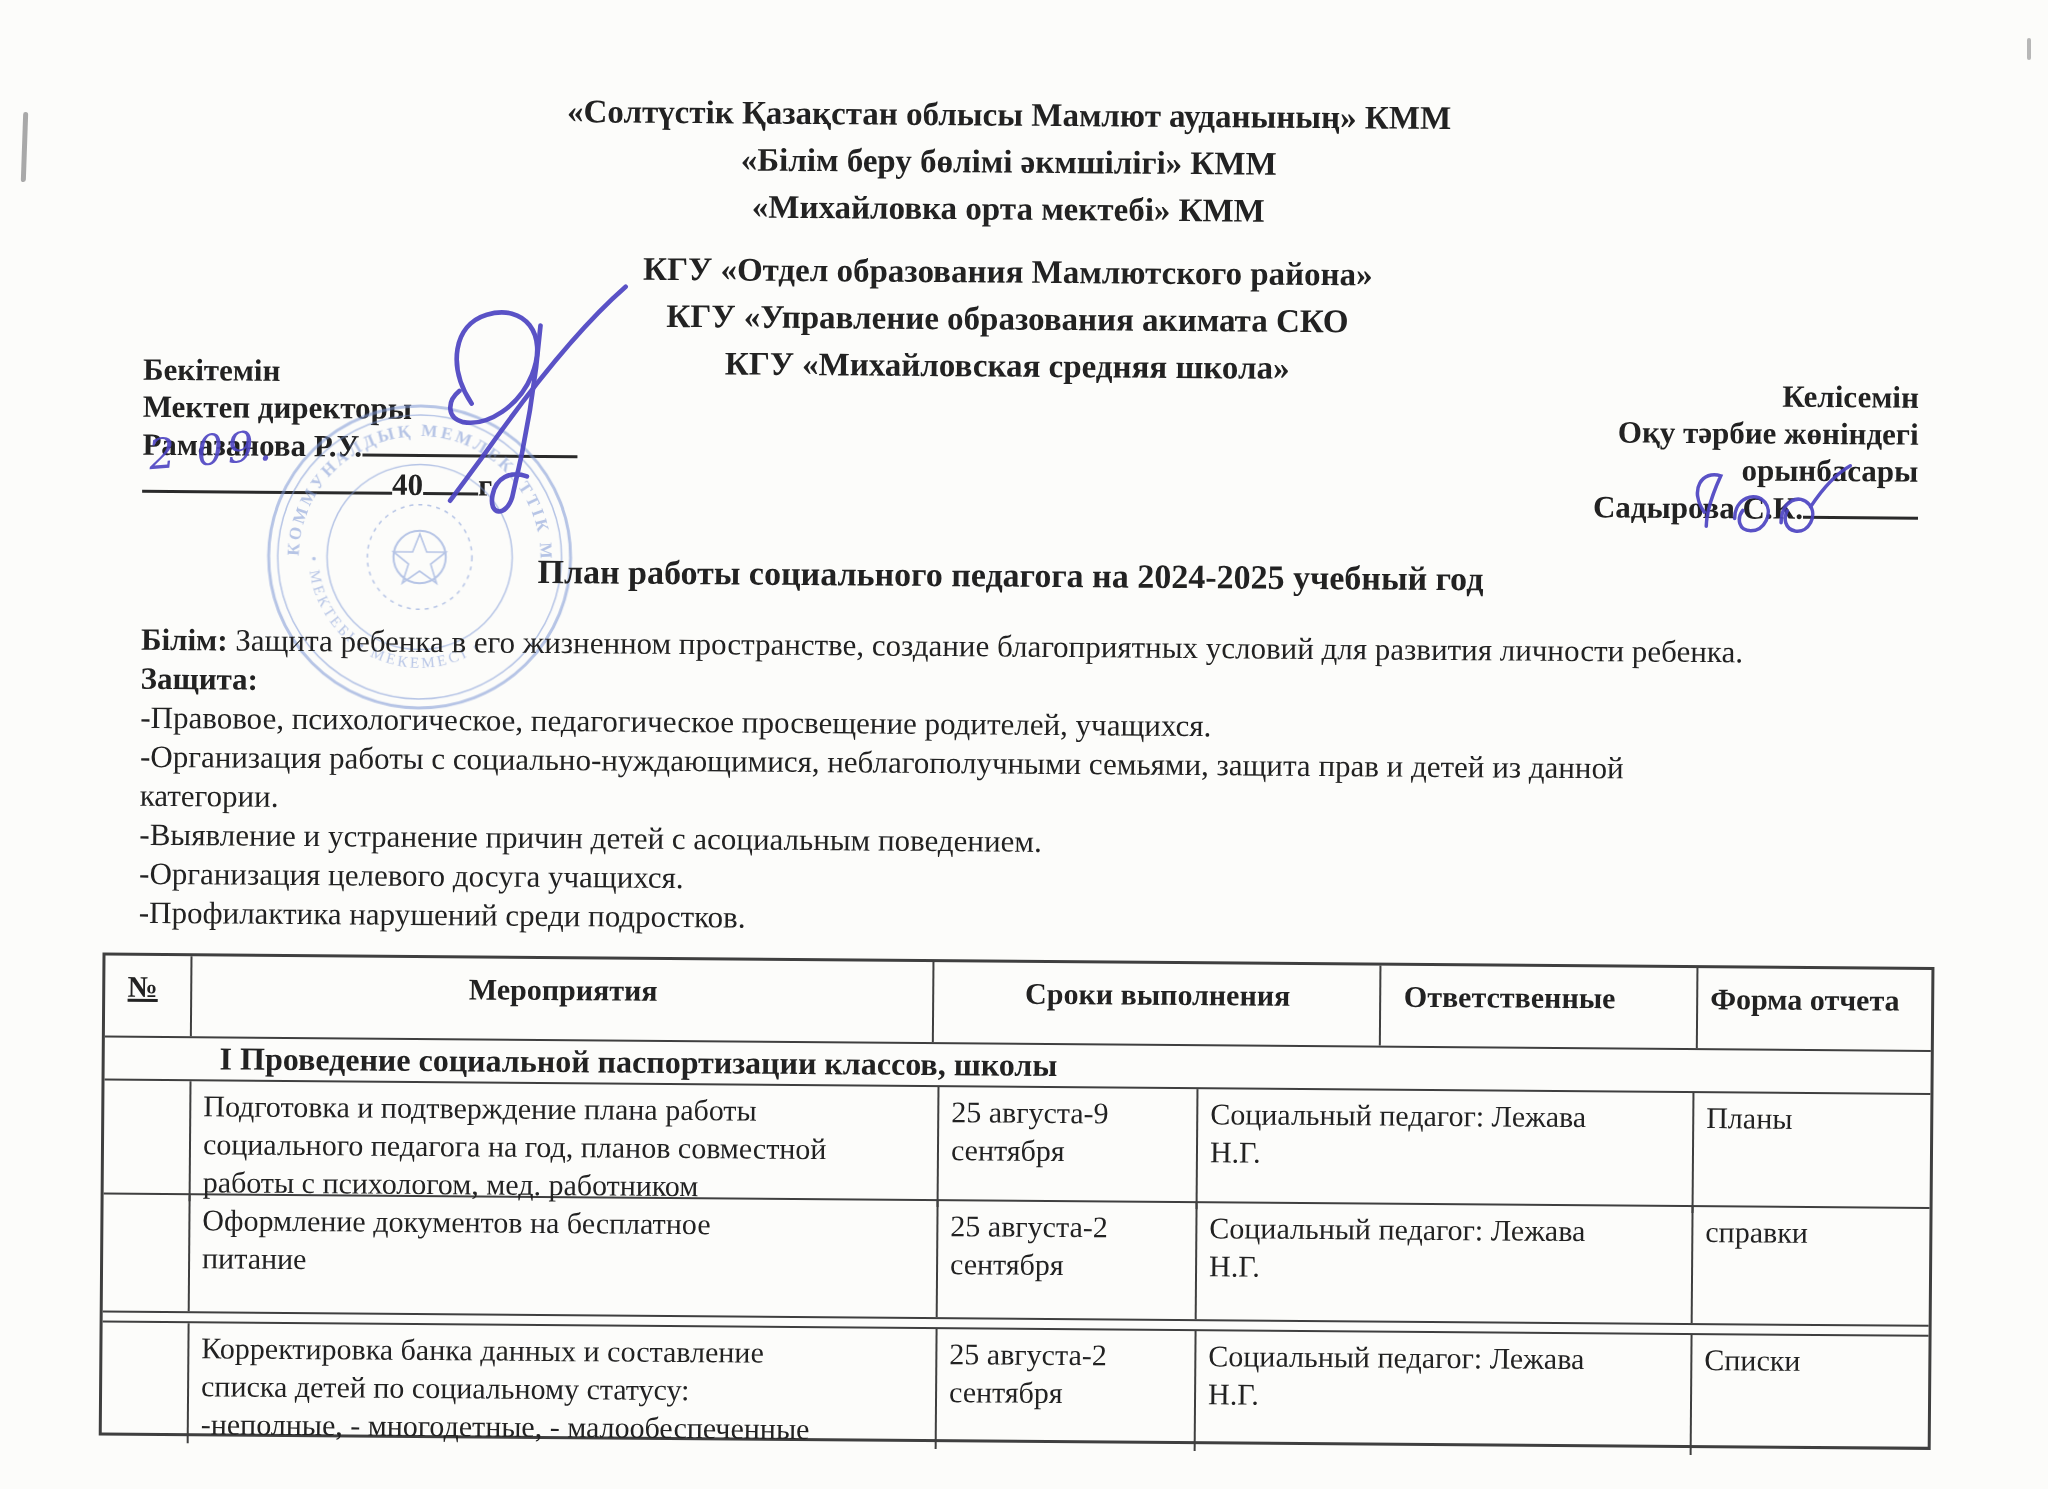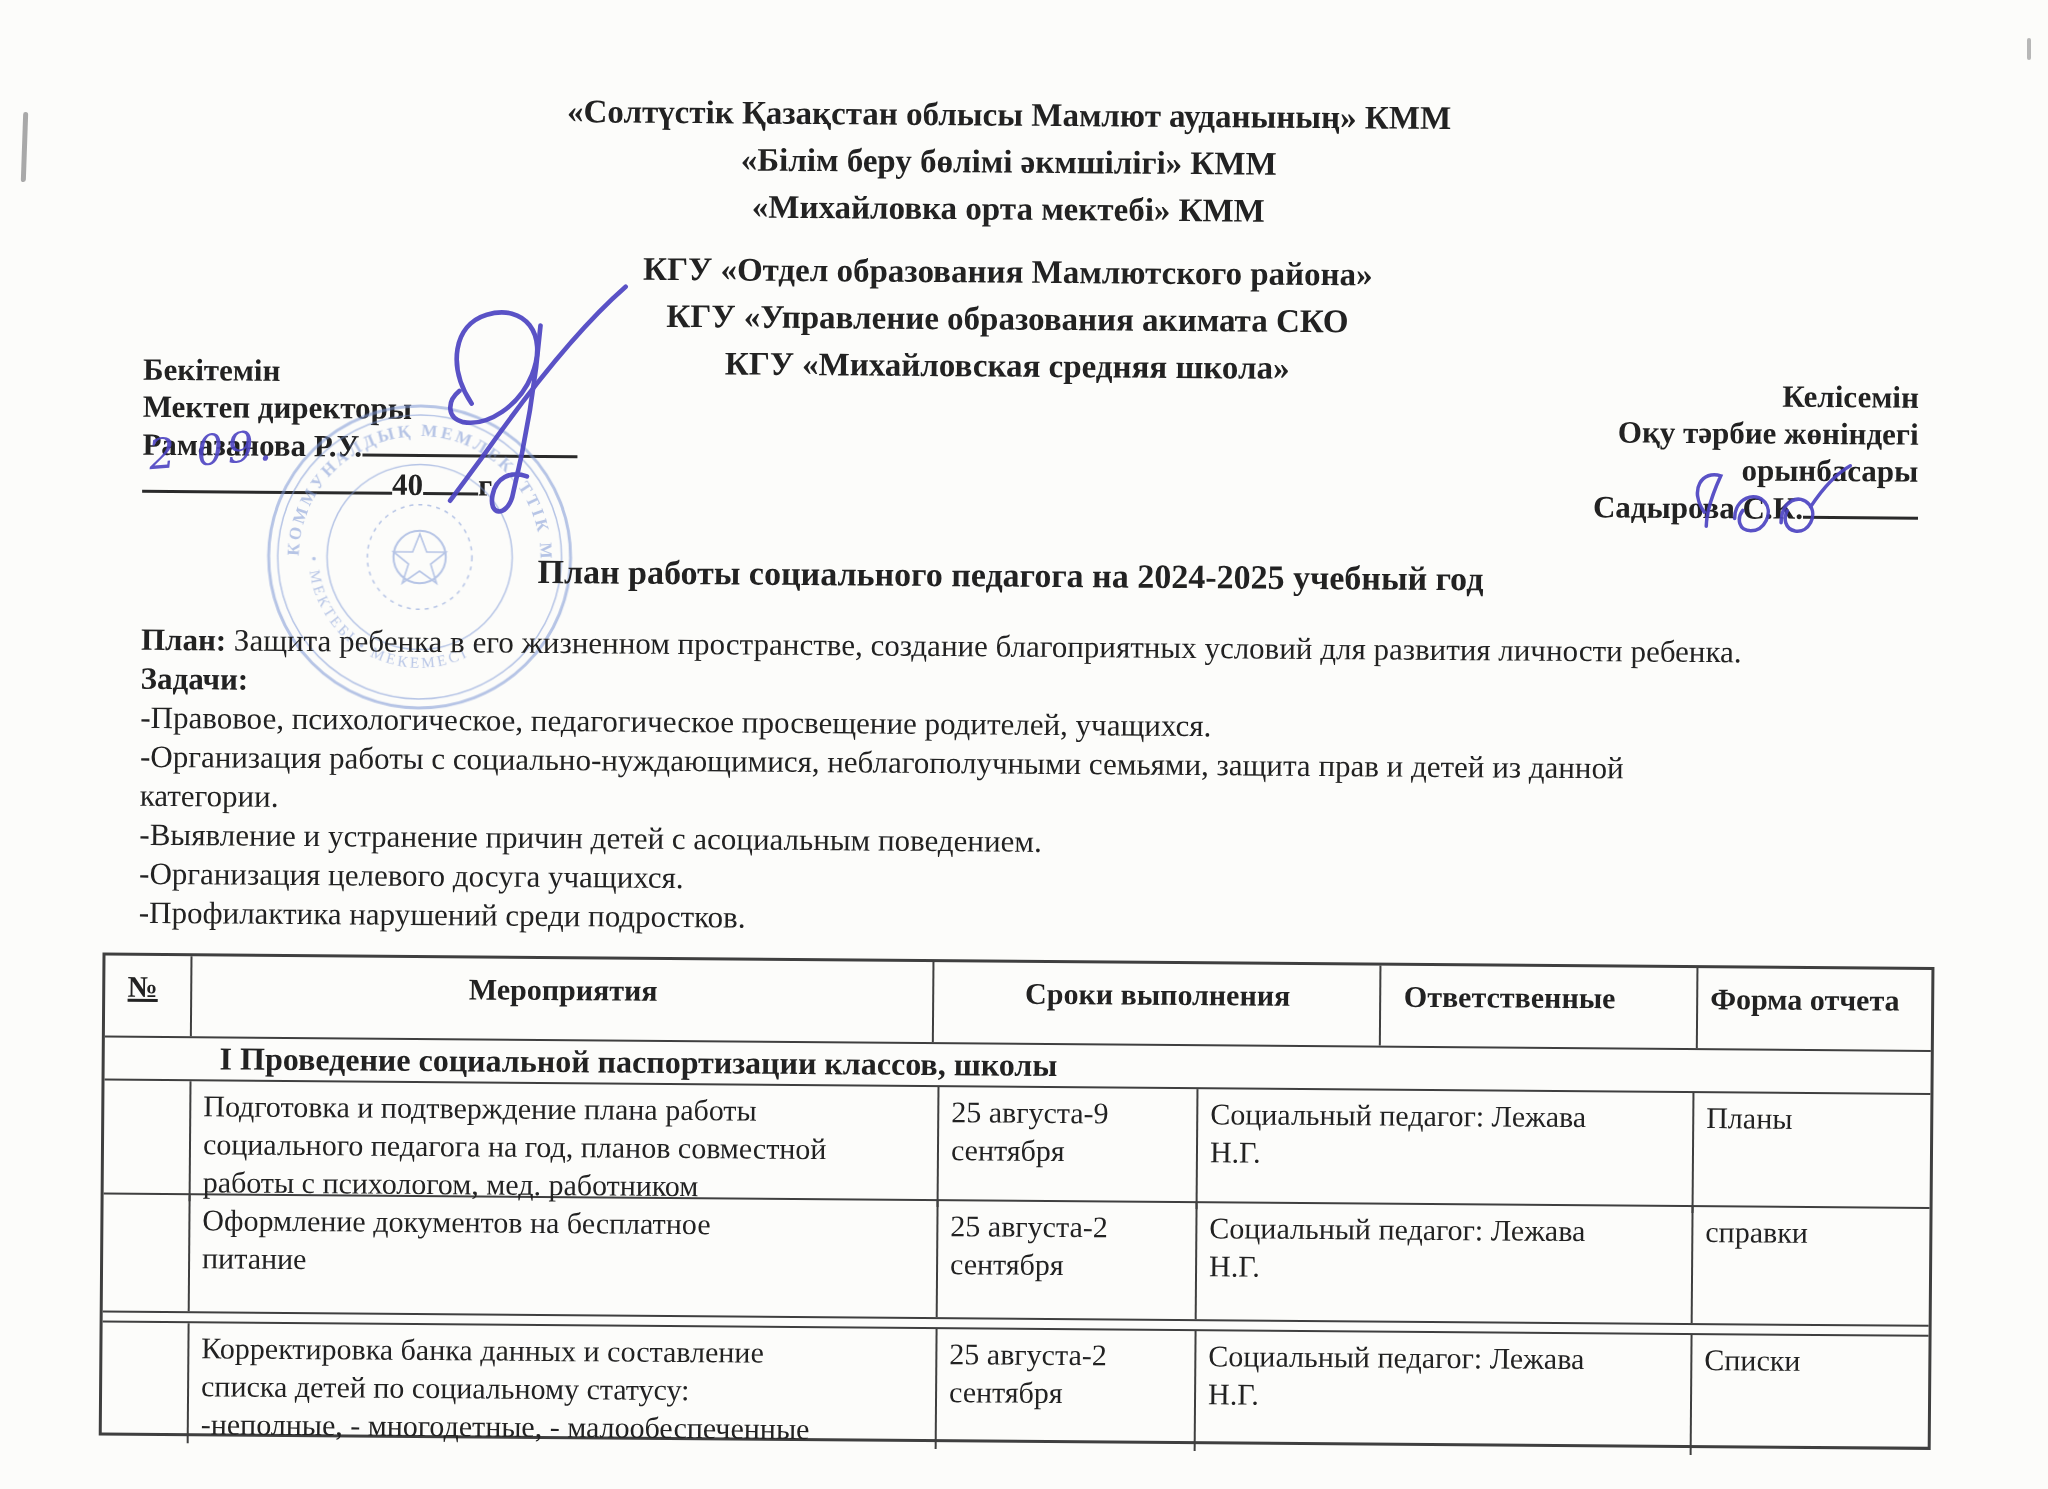--- a/index.html
+++ b/index.html
@@ -122,22 +122,22 @@
         <path d="M28,52 C12,30 26,10 44,16 C36,34 30,52 30,66"></path>
         <path d="M58,58 C58,38 78,30 88,42 C96,52 88,70 74,70 C62,70 60,58 66,50"></path>
         <path d="M104,62 C104,40 122,32 132,44 C140,54 132,72 118,70 C108,68 106,58 110,50"></path>
         <path d="M133,46 C146,26 158,13 172,5"></path>
       </g>
     </svg>
 
     <div class="doc-title">План работы социального педагога на 2024-2025 учебный год</div>
 
     <div class="body-text">
-      <div class="line"><b>План:</b><span> Защита ребенка в его жизненном пространстве, создание благоприятных условий для развития личности ребенка.</span></div>
-      <div class="line"><b>Задачи:</b></div>
+      <div class="line"><b>Білім:</b><span> Защита ребенка в его жизненном пространстве, создание благоприятных условий для развития личности ребенка.</span></div>
+      <div class="line"><b>Защита:</b></div>
       <div class="line">-Правовое, психологическое, педагогическое просвещение родителей, учащихся.</div>
       <div class="line">-Организация работы с социально-нуждающимися, неблагополучными семьями, защита прав и детей из данной</div>
       <div class="line">категории.</div>
       <div class="line">-Выявление и устранение причин детей с асоциальным поведением.</div>
       <div class="line">-Организация целевого досуга учащихся.</div>
       <div class="line">-Профилактика нарушений среди подростков.</div>
     </div>
 
     <div class="doc-table">
       <div class="t-row hdr">

